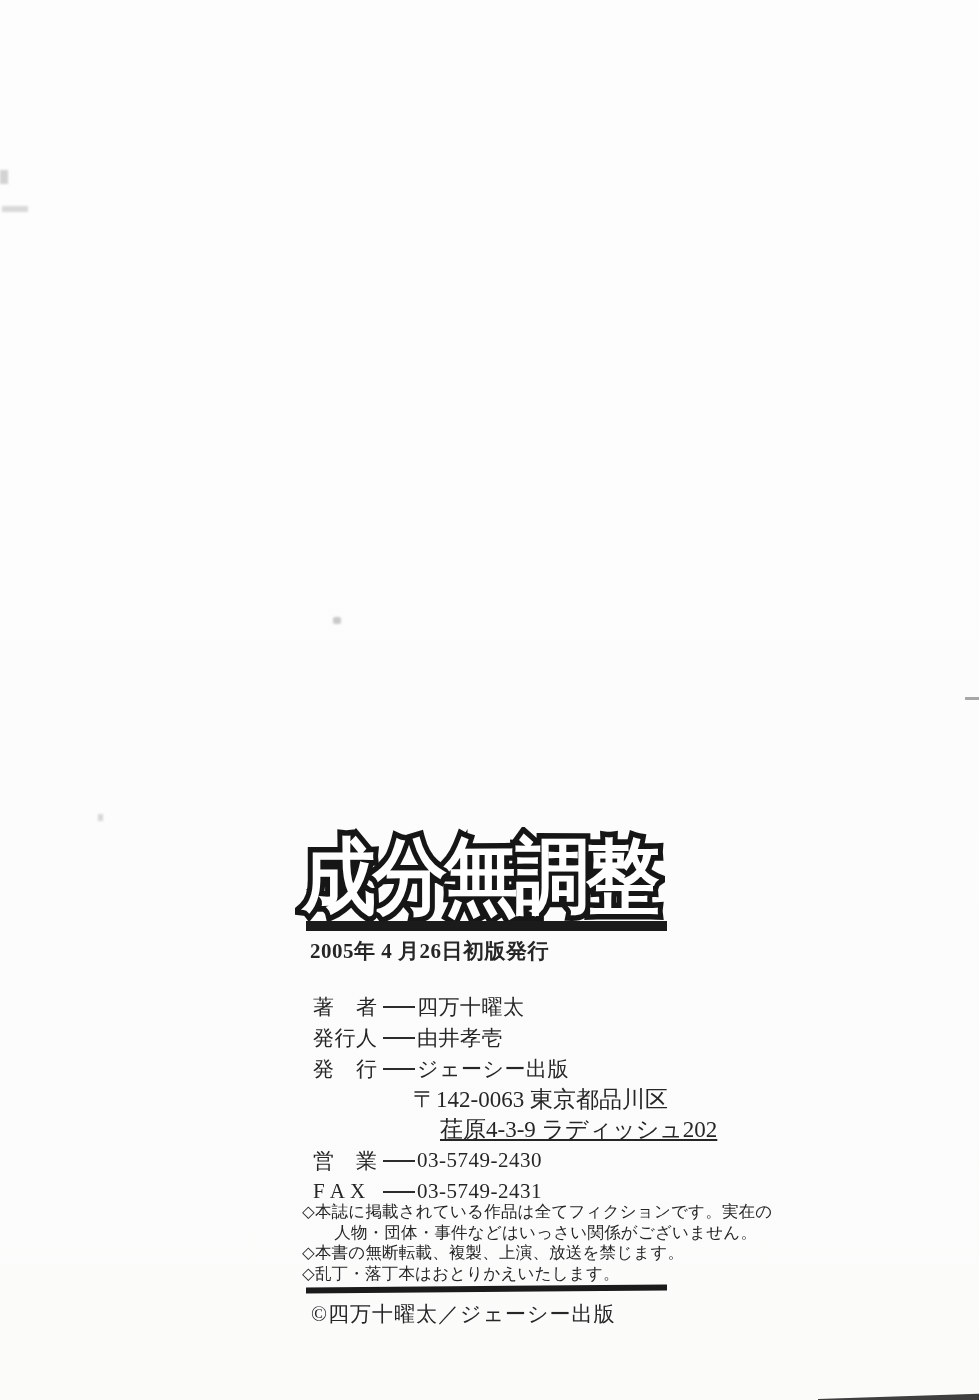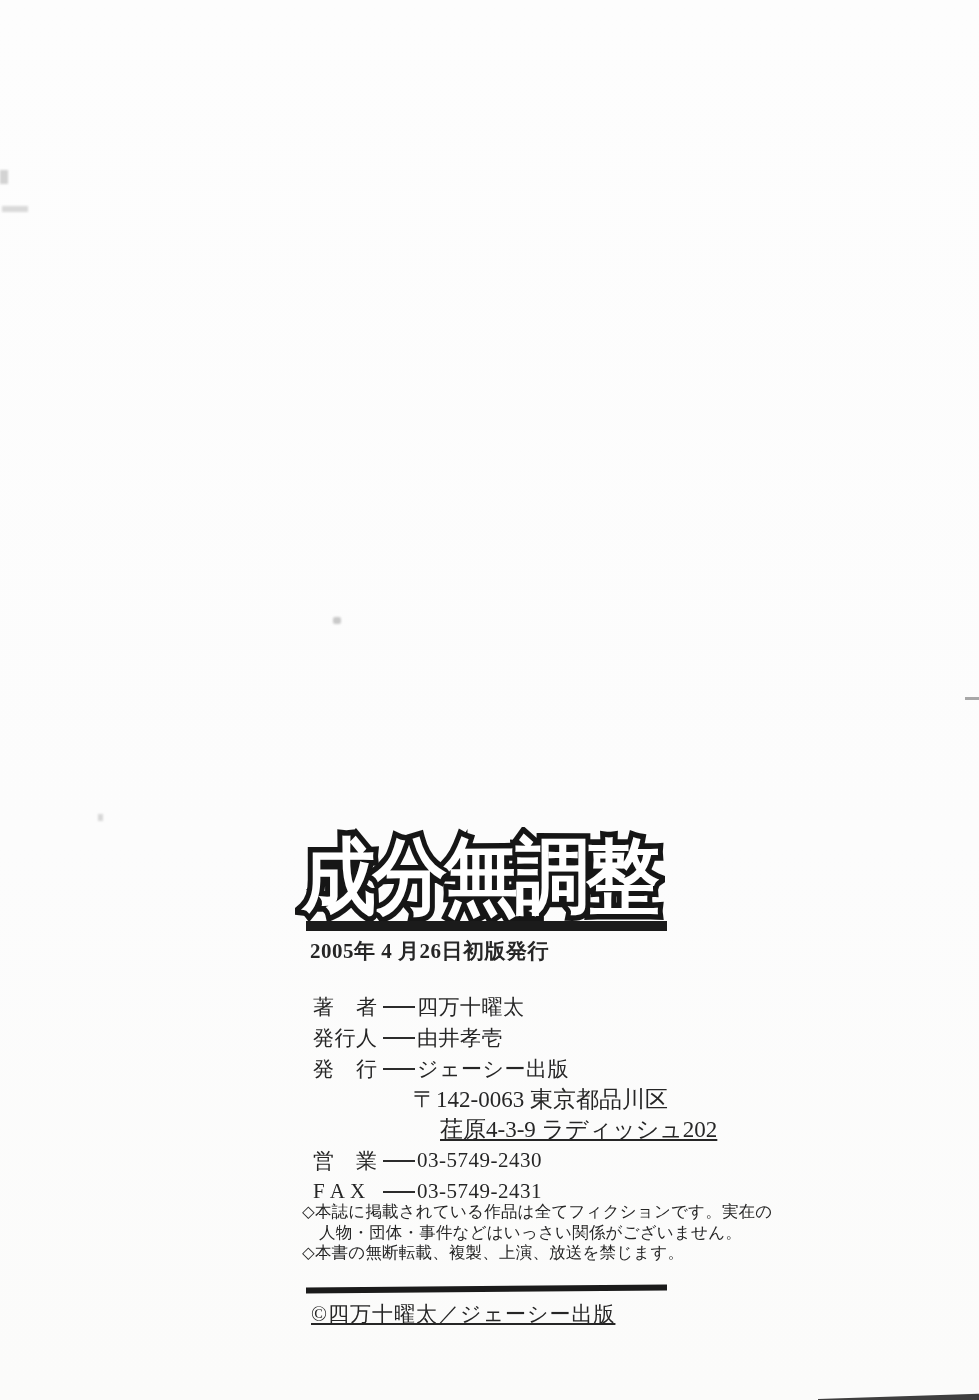--- a/index.html
+++ b/index.html
@@ -58,26 +58,26 @@
 
   
   .address{position:absolute;left:413px;top:1085px;font-size:23px;line-height:29.5px;}
   .address .addr2{padding-left:27px;text-decoration:underline;}
 
   
   .notices{
     position:absolute;left:302px;top:1202px;
     font-size:16.5px;line-height:20.5px;letter-spacing:0.2px;
   }
-  .notices .indent{padding-left:17px;}
+  .notices .indent{padding-left:17px;text-align:center;}
 
   
   .copyright{
     position:absolute;left:311px;top:1300px;
-    font-size:21px;letter-spacing:1px;text-decoration:underline;
+    font-size:21px;letter-spacing:1px;
   }
 
   
   .artifact{position:absolute;pointer-events:none;}
   .smudge1{left:0;top:170px;width:8px;height:14px;background:#d3d3d3;filter:blur(1px);}
   .smudge2{left:2px;top:206px;width:26px;height:6px;background:#d9d9d9;filter:blur(1.2px);}
   .speck1{left:333px;top:617px;width:8px;height:7px;background:#c9c9c9;filter:blur(0.8px);border-radius:2px;}
   .speck2{left:98px;top:814px;width:5px;height:7px;background:#d7d7d7;filter:blur(0.8px);}
   .edge-tick{left:965px;top:697px;width:14px;height:3px;background:#a8a8a8;filter:blur(0.5px);}
   .corner-wedge{
@@ -132,20 +132,21 @@
       <span class="lbl">F A X</span>
       <span class="dash"></span>
       <span class="val">03-5749-2431</span>
     </div>
   </div>
 
   <div class="notices">
     <div>◇本誌に掲載されている作品は全てフィクションです。実在の</div>
     <div class="indent">人物・団体・事件などはいっさい関係がございません。</div>
     <div>◇本書の無断転載、複製、上演、放送を禁じます。</div>
+    <div>◇乱丁・落丁本はおとりかえいたします。</div>
   </div>
 
   <div class="rule rule2"></div>
 
   <div class="copyright">©四万十曜太／ジェーシー出版</div>
 
   <div class="artifact smudge1"></div>
   <div class="artifact smudge2"></div>
   <div class="artifact speck1"></div>
   <div class="artifact speck2"></div>

